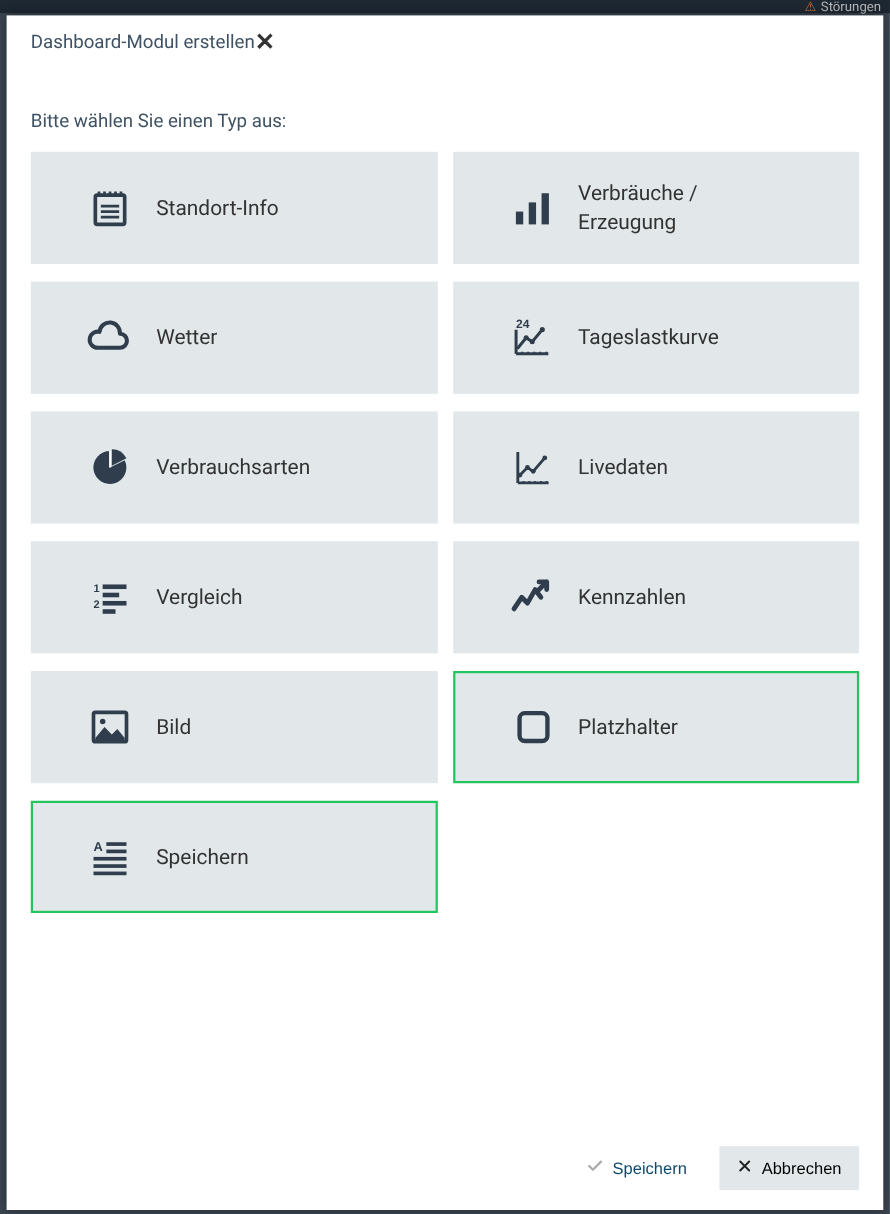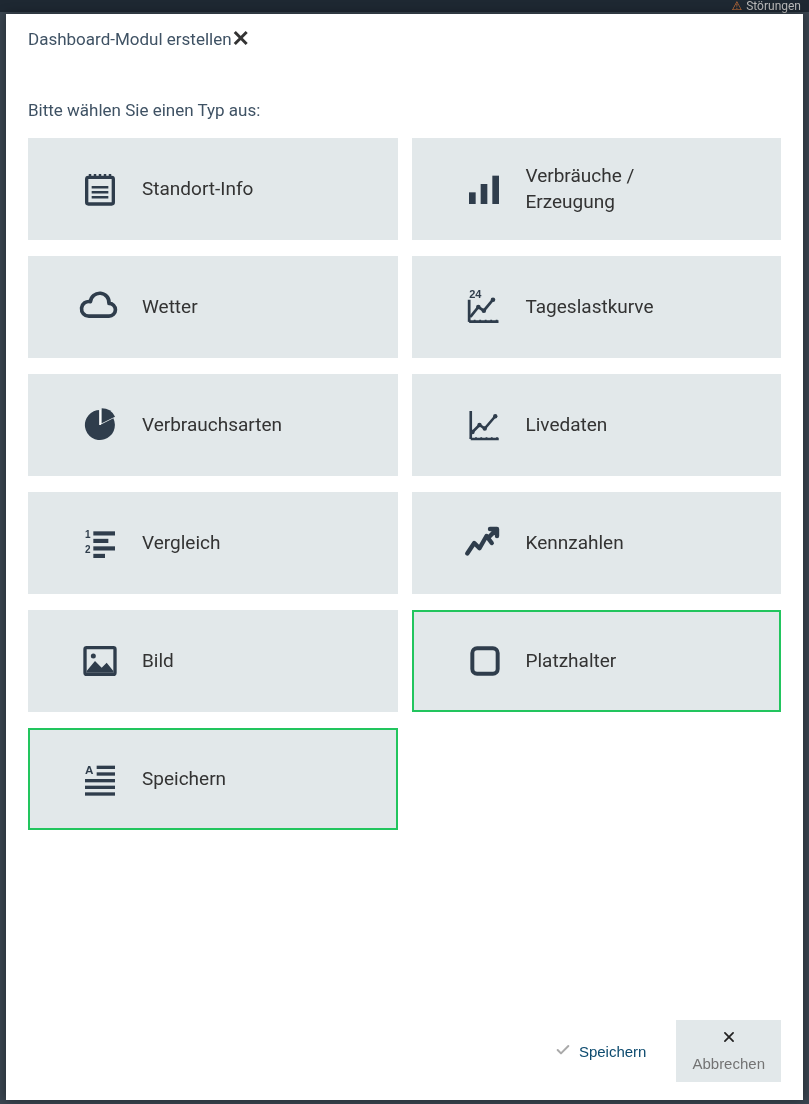--- a/index.html
+++ b/index.html
@@ -111,22 +111,21 @@
       cursor: pointer;
       border: none;
       background: transparent;
     }
     .btn.save {
       color: #0c4a6e;
     }
     .btn.save svg path { stroke: #aaa; }
     .btn.cancel {
       background: #E2E8EA;
-      color: #737373;
-      flex-direction: column;
+      color: #000000;
     }
   </style>
 </head>
 <body>
 
 <div class="backdrop-top">
   <span style="color:#e07a3a;font-size:12px;">⚠</span>
   <span>Störungen</span>
 </div>
 

